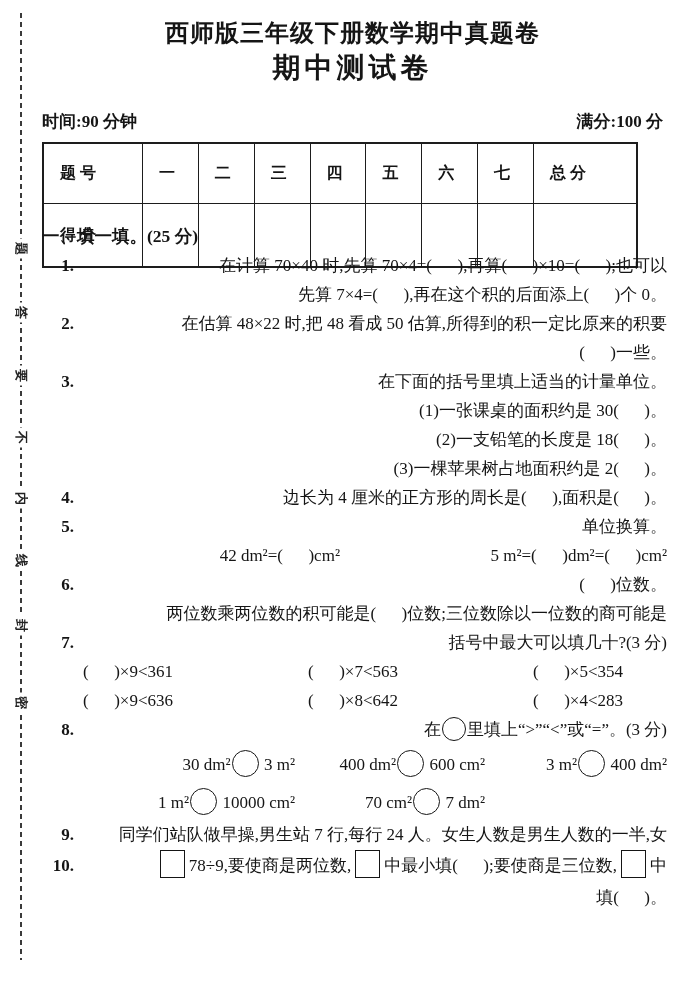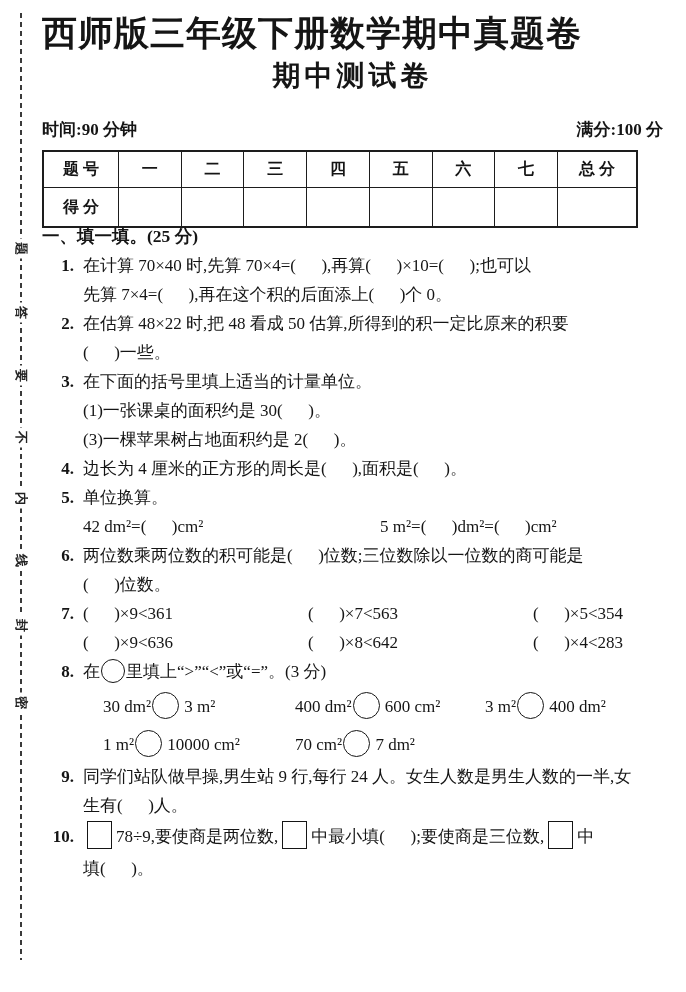--- a/index.html
+++ b/index.html
@@ -13,35 +13,35 @@
     position:absolute; left:20px; top:13px; height:947px; width:2px;
     background:repeating-linear-gradient(to bottom,#3a3a3a 0 5px,transparent 5px 9px);
   }
   .seal-char {
     position:absolute; left:11px; width:20px; height:17px; background:#fff;
     font-size:13px; line-height:17px; text-align:center; color:#222;
     transform:rotate(90deg); font-weight:bold;
   }
   
   .header { position:absolute; left:42px; top:0; width:621px; }
-  .title  { margin-top:10px; text-align:left; font-size:35px; font-weight:bold; letter-spacing:1px; white-space:nowrap; }
+  .title  { margin-top:17px; text-align:center; font-size:24px; font-weight:bold; letter-spacing:1px; white-space:nowrap; }
   .subtitle { margin-top:0; text-align:center; font-size:28px; font-weight:bold; letter-spacing:4px; }
   .meta { display:flex; justify-content:space-between; margin-top:23px; font-size:17px; font-weight:bold; }
   .score-table { margin-top:9px; border-collapse:collapse; width:596px; border:2.5px solid #1d1d1d; table-layout:fixed; }
-  .score-table td { border:1.3px solid #1d1d1d; text-align:center; font-size:16px; font-weight:bold; padding:4px; }
+  .score-table td { border:1.3px solid #1d1d1d; font-size:16px; font-weight:bold; padding:16px; }
   .score-table tr.r1 td { height:27px; }
   .score-table tr.r2 td { height:30px;margin-top:20px; }
   .score-table td.c0 { width:66px; }
   .score-table td.c8 { width:70px; }
   
   .content { position:absolute; left:42px; top:222px; width:625px; font-size:17px; }
   .section-title { font-weight:bold; font-size:17.5px; line-height:29px; white-space:pre; }
   .q { display:flex; align-items:flex-start; }
   .qnum { width:32px; min-width:32px; font-weight:bold; text-align:right; padding-right:9px; line-height:29px; font-size:17px; }
-  .qbody { flex:1; }
+  .qbody { flex:1;text-align:right; }
   .line { line-height:29px; white-space:pre; }
   .tall { line-height:34px; }
   .q5row { display:grid; grid-template-columns:257px auto;gap:40px; }
   .q7row { display:flex; justify-content:space-between; width:540px; }
   .q8row { display:grid; grid-template-columns:192px 190px auto; height:38px; align-items:center; white-space:pre;margin-left:20px; }
   .circle {
     display:inline-block; width:25px; height:25px; border:1.7px solid #151515;
     border-radius:50%; vertical-align:-7px; margin:0 1px; background:#fff;
   }
   .circle.small { width:22px; height:22px; vertical-align:-6px; }
@@ -116,20 +116,21 @@
       <div class="line">在估算 48×22 时,把 48 看成 50 估算,所得到的积一定比原来的积要</div>
       <div class="line">(      )一些。</div>
     </div>
   </div>
 
   <div class="q">
     <span class="qnum">3.</span>
     <div class="qbody">
       <div class="line">在下面的括号里填上适当的计量单位。</div>
       <div class="line">(1)一张课桌的面积约是 30(      )。</div>
+      <div class="line">(2)一支铅笔的长度是 18(      )。</div>
       <div class="line">(3)一棵苹果树占地面积约是 2(      )。</div>
     </div>
   </div>
 
   <div class="q">
     <span class="qnum">4.</span>
     <div class="qbody">
       <div class="line">边长为 4 厘米的正方形的周长是(      ),面积是(      )。</div>
     </div>
   </div>
@@ -141,28 +142,29 @@
       <div class="line q5row">
         <span>42 dm²=(      )cm²</span>
         <span>5 m²=(      )dm²=(      )cm²</span>
       </div>
     </div>
   </div>
 
   <div class="q">
     <span class="qnum">6.</span>
     <div class="qbody">
+      <div class="line">(      )位数。</div>
       <div class="line">两位数乘两位数的积可能是(      )位数;三位数除以一位数的商可能是</div>
-      <div class="line">(      )位数。</div>
     </div>
   </div>
 
   <div class="q">
     <span class="qnum">7.</span>
     <div class="qbody">
+      <div class="line">括号中最大可以填几十?(3 分)</div>
       <div class="line q7row">
         <span>(      )×9&lt;361</span>
         <span>(      )×7&lt;563</span>
         <span>(      )×5&lt;354</span>
       </div>
       <div class="line q7row">
         <span>(      )×9&lt;636</span>
         <span>(      )×8&lt;642</span>
         <span>(      )×4&lt;283</span>
       </div>
@@ -181,22 +183,21 @@
       <div class="q8row">
         <span><span>1 m²</span><span class="circle"></span><span> 10000 cm²</span></span>
         <span><span>70 cm²</span><span class="circle"></span><span> 7 dm²</span></span>
       </div>
     </div>
   </div>
 
   <div class="q">
     <span class="qnum">9.</span>
     <div class="qbody">
-      <div class="line">同学们站队做早操,男生站 9 行,每行 24 人。女生人数是男生人数的一半,女</div>
-      <div class="line">生有(      )人。</div>
+      <div class="line">同学们站队做早操,男生站 7 行,每行 24 人。女生人数是男生人数的一半,女</div>
     </div>
   </div>
 
   <div class="q">
     <span class="qnum tall">10.</span>
     <div class="qbody">
       <div class="line tall"><span class="sqbox"></span><span>78÷9,要使商是两位数,</span><span class="sqbox"></span><span>中最小填(      );要使商是三位数,</span><span class="sqbox"></span><span>中</span></div>
       <div class="line">填(      )。</div>
     </div>
   </div>

